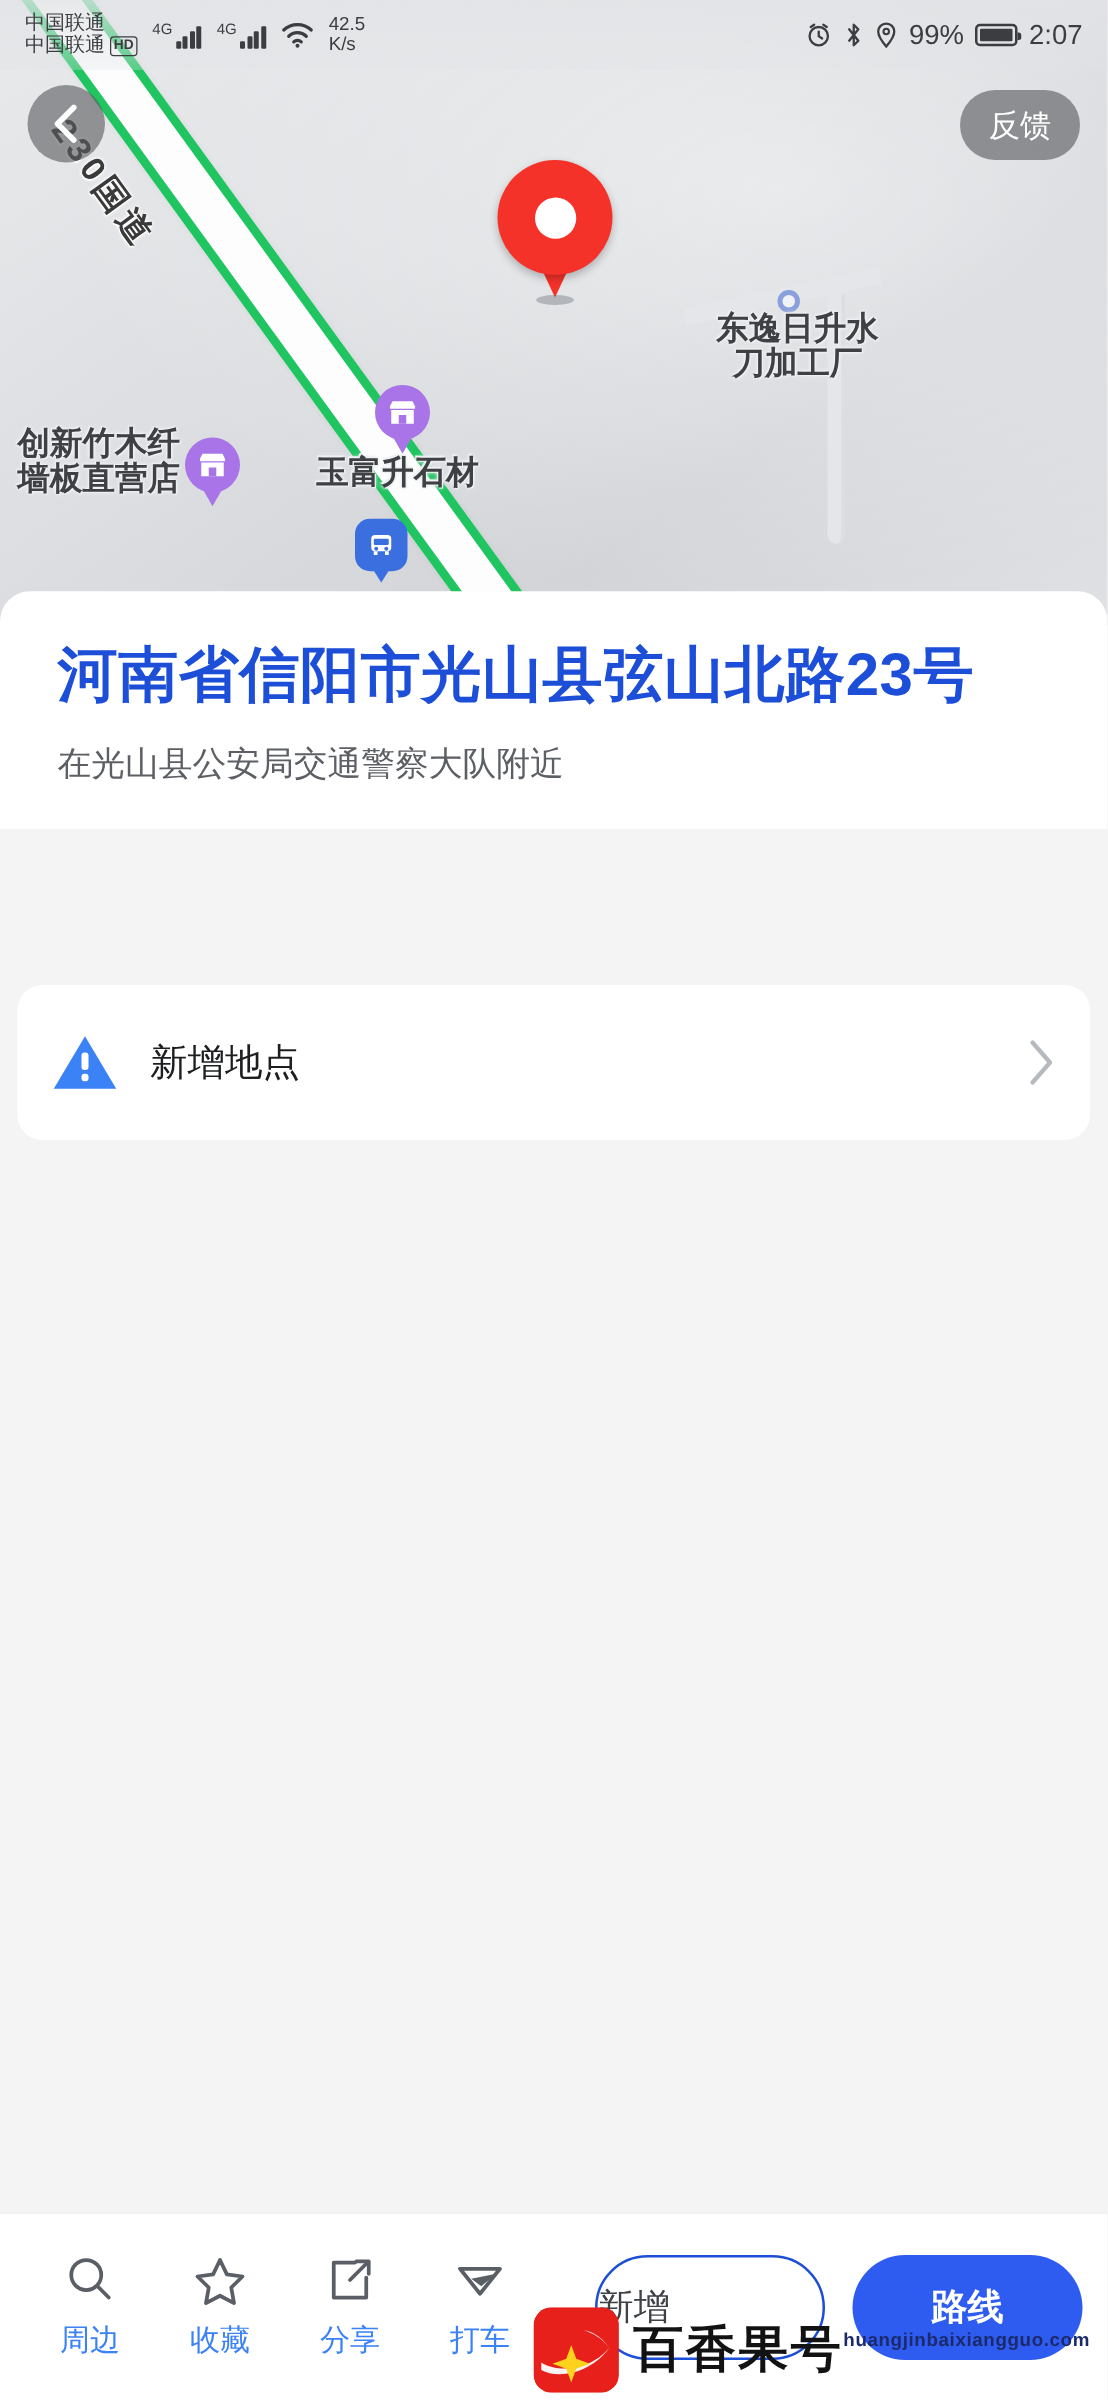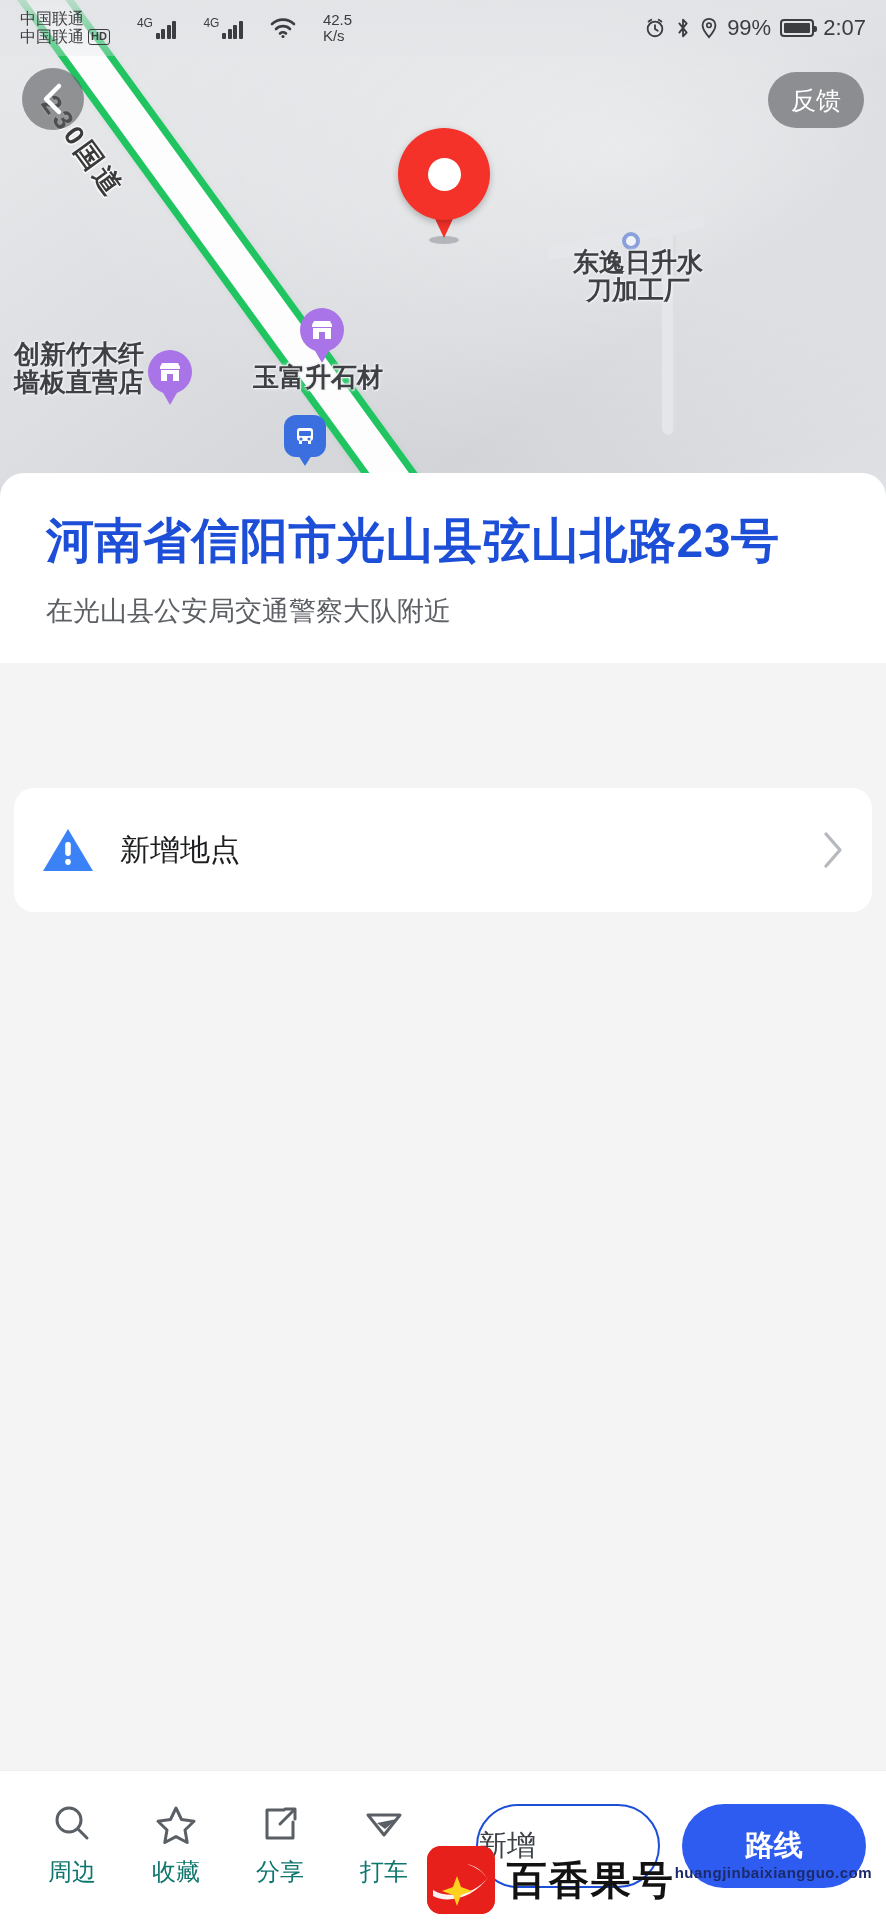--- a/index.html
+++ b/index.html
@@ -150,21 +150,21 @@
     text-shadow: 0 0 4px #eef0f2, 0 0 3px #eef0f2, 1px 1px 0 #eef0f2, -1px -1px 0 #eef0f2;
   }
 
   
   .statusbar {
     position: absolute; left: 0; top: 0; width: 886px; height: 56px;
     display: flex; align-items: center; z-index: 40;
     padding: 0 20px; color: #3b3d40;
     background: linear-gradient(180deg, rgba(225,227,230,.78), rgba(225,227,230,.30));
   }
-  .sb-left { display: flex; align-items: center; gap: 27px; }
+  .sb-left { display: flex; align-items: center; gap: 12px; }
   .carrier { display: flex; flex-direction: column; line-height: 1.12; font-size: 16px; font-weight: 500; }
   .carrier-row2 { display: flex; align-items: center; gap: 4px; }
   .hd-badge {
     border: 1.5px solid #3b3d40; border-radius: 3px;
     font-size: 11px; font-weight: 700; padding: 0 2px; line-height: 1.25;
   }
   .sig { display: flex; align-items: flex-end; gap: 1.5px; }
   .sig i { display: block; width: 4px; background: #3b3d40; border-radius: 1px; }
   .sig i:nth-child(1){height:6px}.sig i:nth-child(2){height:10px}
   .sig i:nth-child(3){height:14px}.sig i:nth-child(4){height:18px}
@@ -208,21 +208,21 @@
   
   .bottombar {
     position: absolute; left: 0; bottom: 0; width: 886px; height: 150px;
     background: #fff; border-top: 1px solid #eceef0;
     display: flex; align-items: center; padding: 0 20px; z-index: 30;
   }
   .tool {
     width: 104px; display: flex; flex-direction: column;
     align-items: center; gap: 11px; cursor: pointer;
   }
-  .tool-label { font-size: 24px; color: #0f766e; }
+  .tool-label { font-size: 24px; color: #3b82f6; }
   .actions { margin-left: auto; display: flex; align-items: center; gap: 22px; }
   .btn-outline {
     width: 184px; height: 84px; border-radius: 42px;
     border: 2px solid #1d4ed8; background: #fff;
     display: flex; align-items: center; 
     font-size: 29px; color: #3e4247; font-weight: 500; cursor: pointer;
   }
   .btn-primary {
     width: 184px; height: 84px; border-radius: 42px;
     background: #2f5cf0; color: #fff;

